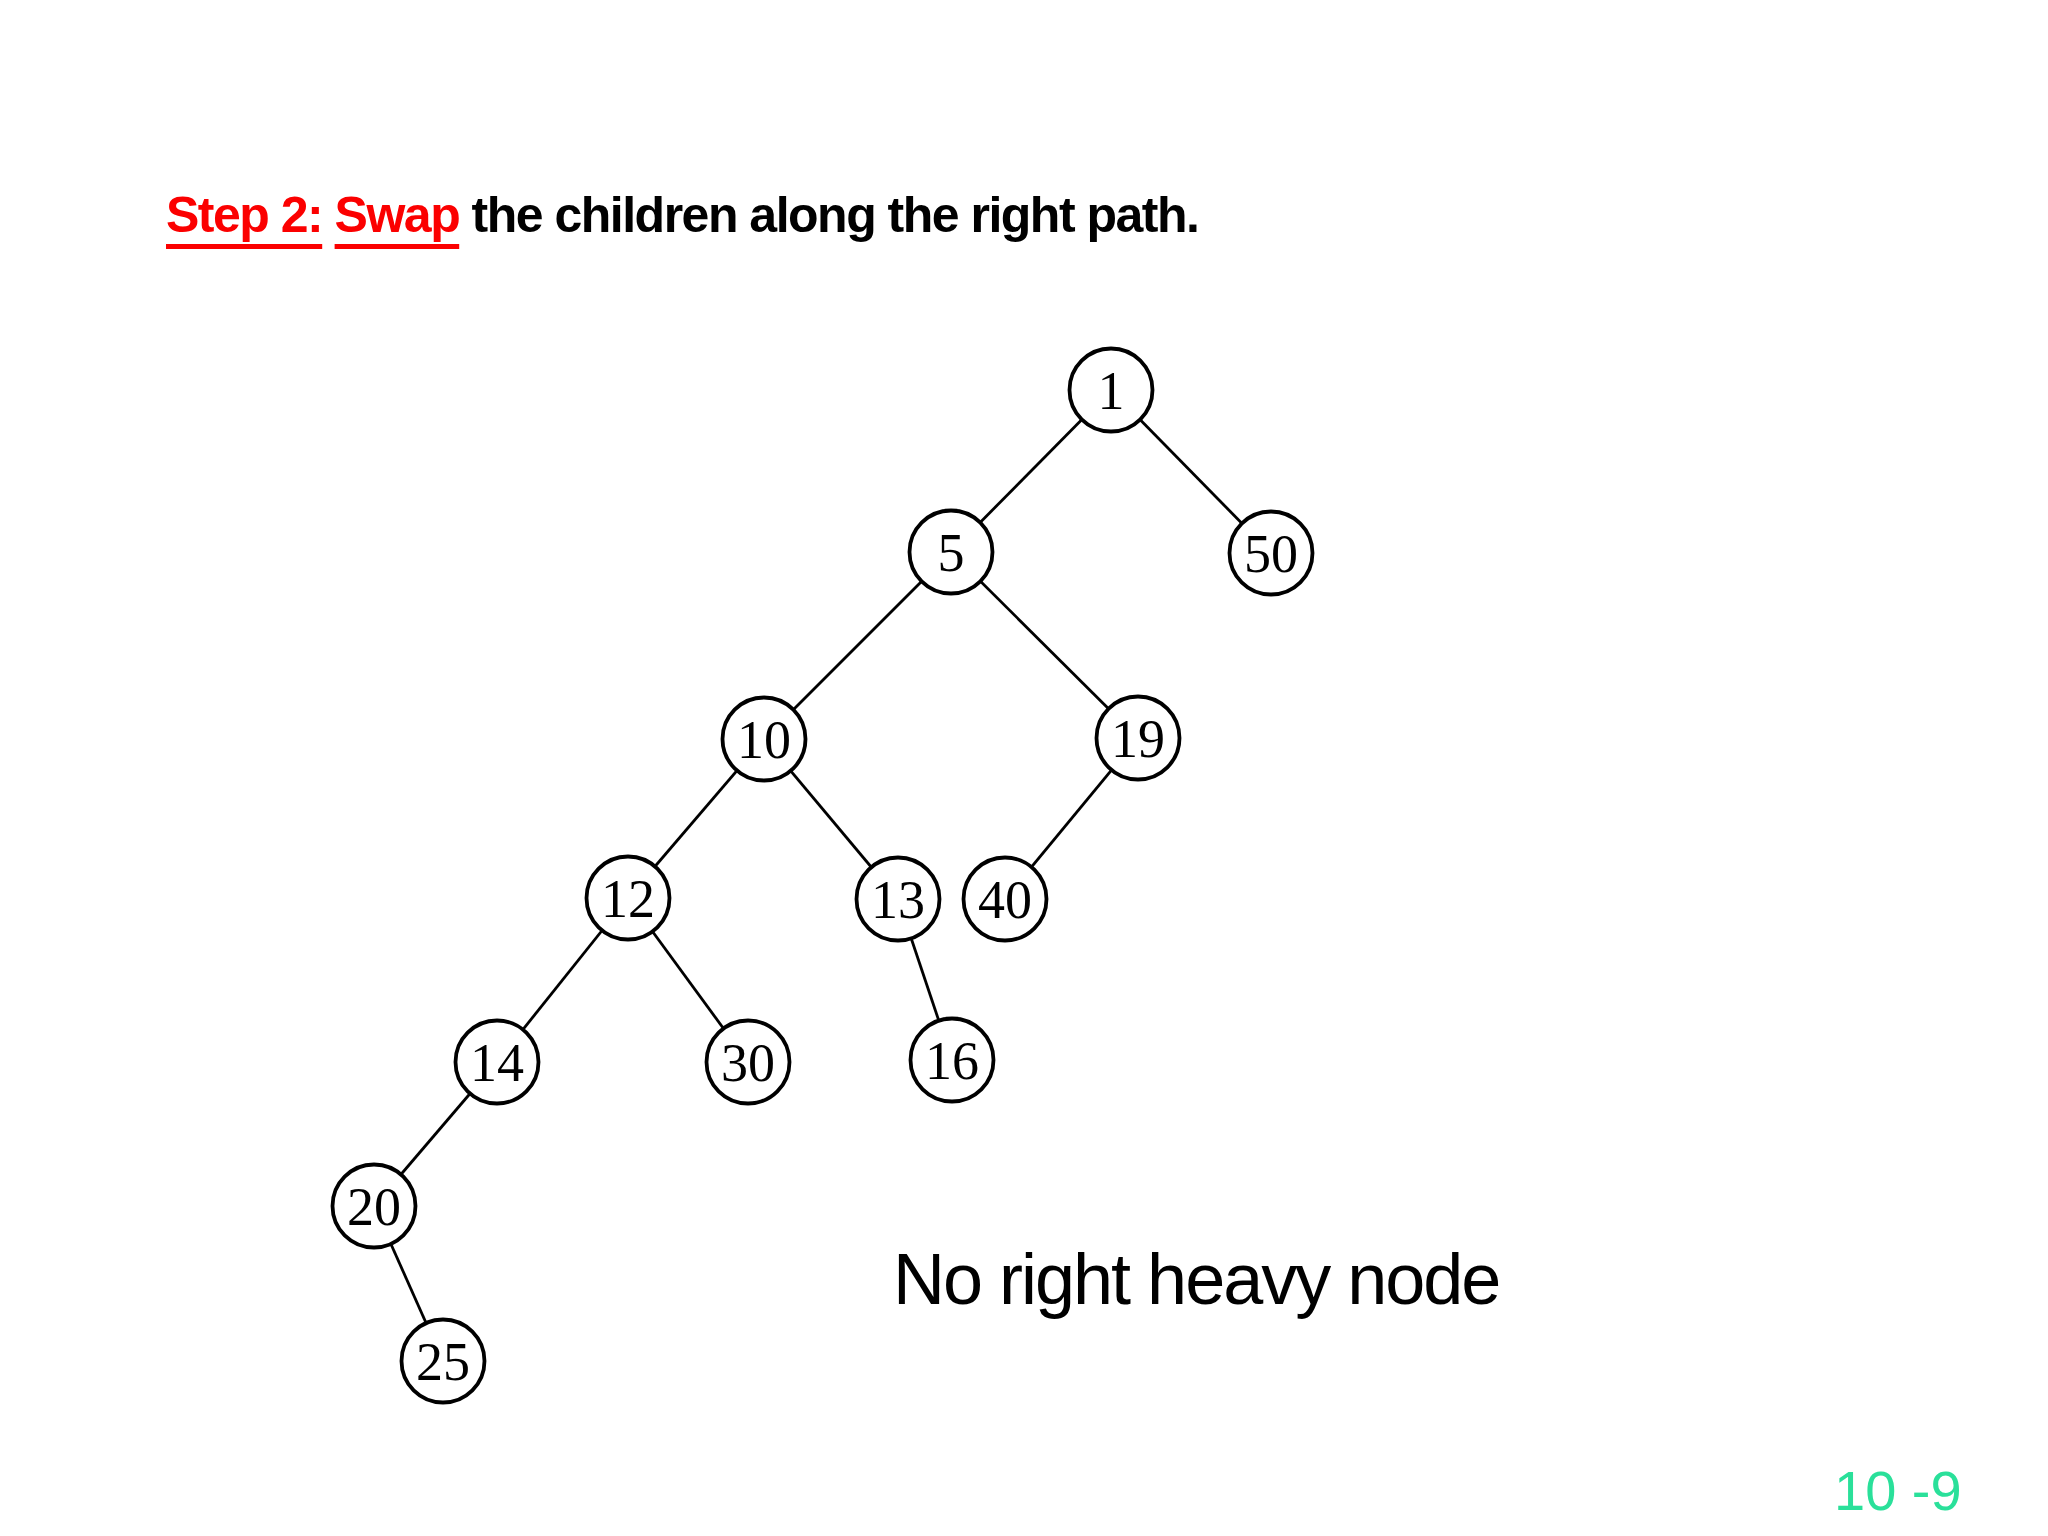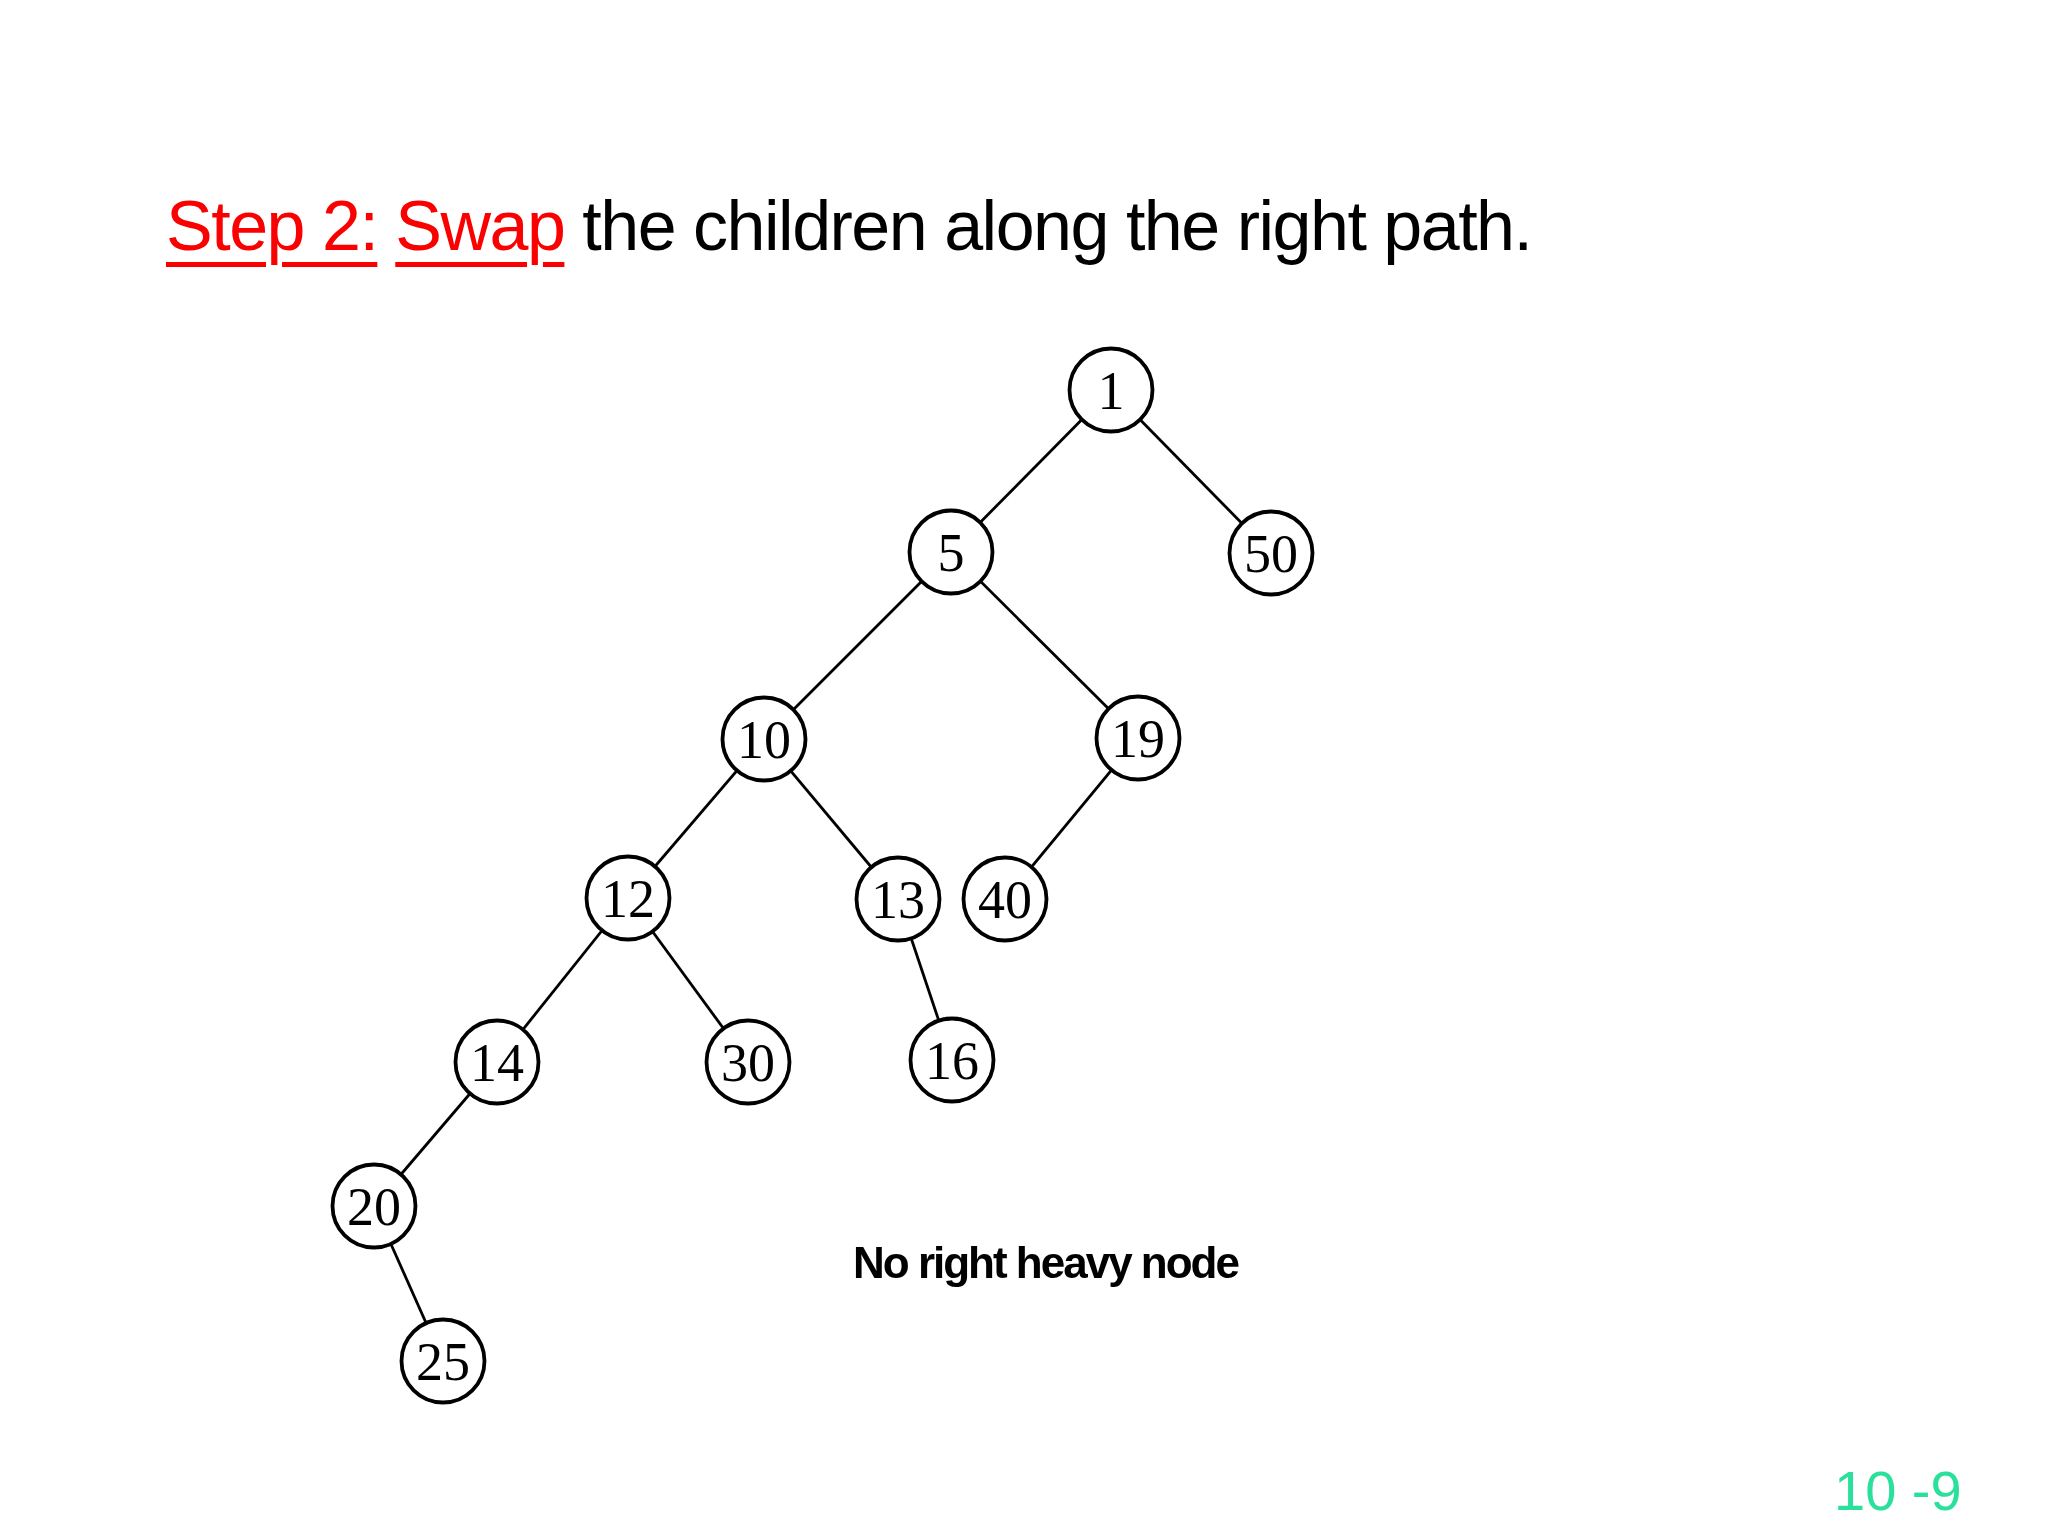--- a/index.html
+++ b/index.html
@@ -16,22 +16,22 @@
     font-family: "Liberation Sans", sans-serif;
   }
   .slide {
     position: absolute;
     inset: 0;
   }
   .title {
     position: absolute;
     left: 166px;
     top: 188px;
-    font-size: 70px;
-    font-weight: 400;
+    font-size: 50px;
+    font-weight: 700;
     letter-spacing: -1.5px;
     line-height: 1.1;
     white-space: pre;
     color: var(--ink);
   }
   .title .red {
     color: var(--red);
   }
   .title .ul {
     text-decoration: underline;
@@ -54,27 +54,26 @@
     stroke-width: 3.8;
   }
   #tree text {
     font-family: "Liberation Serif", serif;
     font-size: 54px;
     fill: var(--ink);
     text-anchor: middle;
   }
   .caption {
     position: absolute;
-    left: 853px;
+    left: 893px;
     top: 1238px;
-    font-size: 44px;
+    font-size: 72px;
     letter-spacing: -2px;
     color: var(--ink);
     white-space: pre;
-    font-weight: bold;
   }
   .pageno {
     position: absolute;
     left: 1834px;
     top: 1458px;
     font-size: 56px;
     color: var(--green);
     white-space: pre;
   }
 </style>

